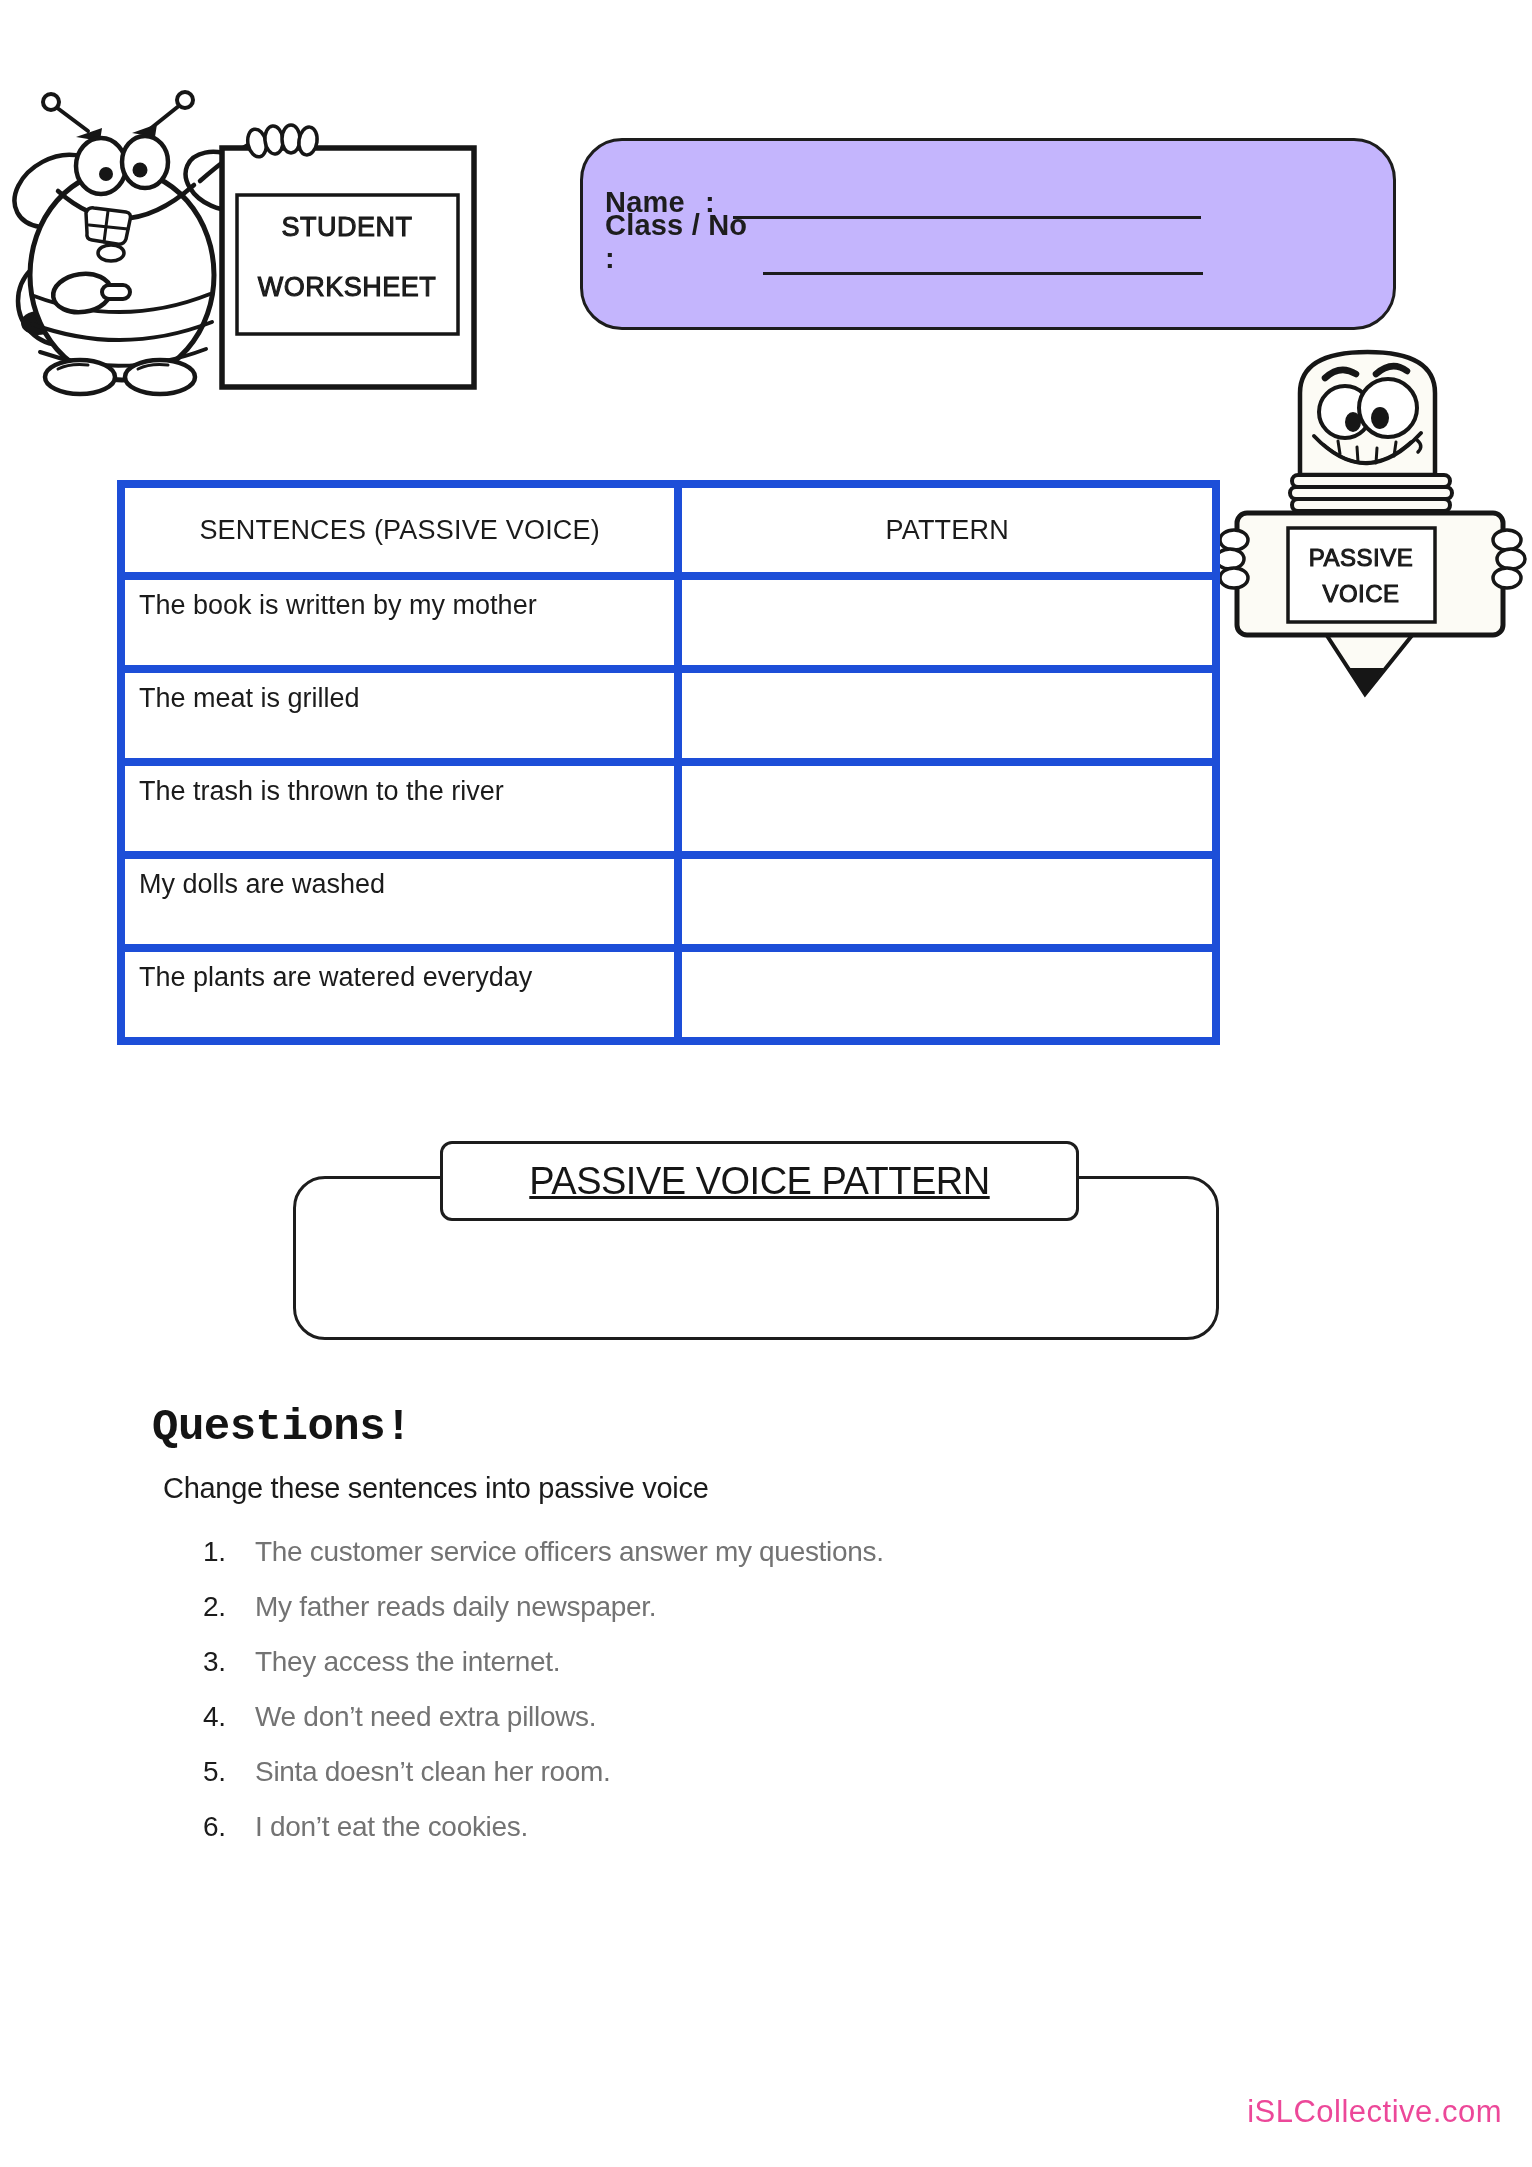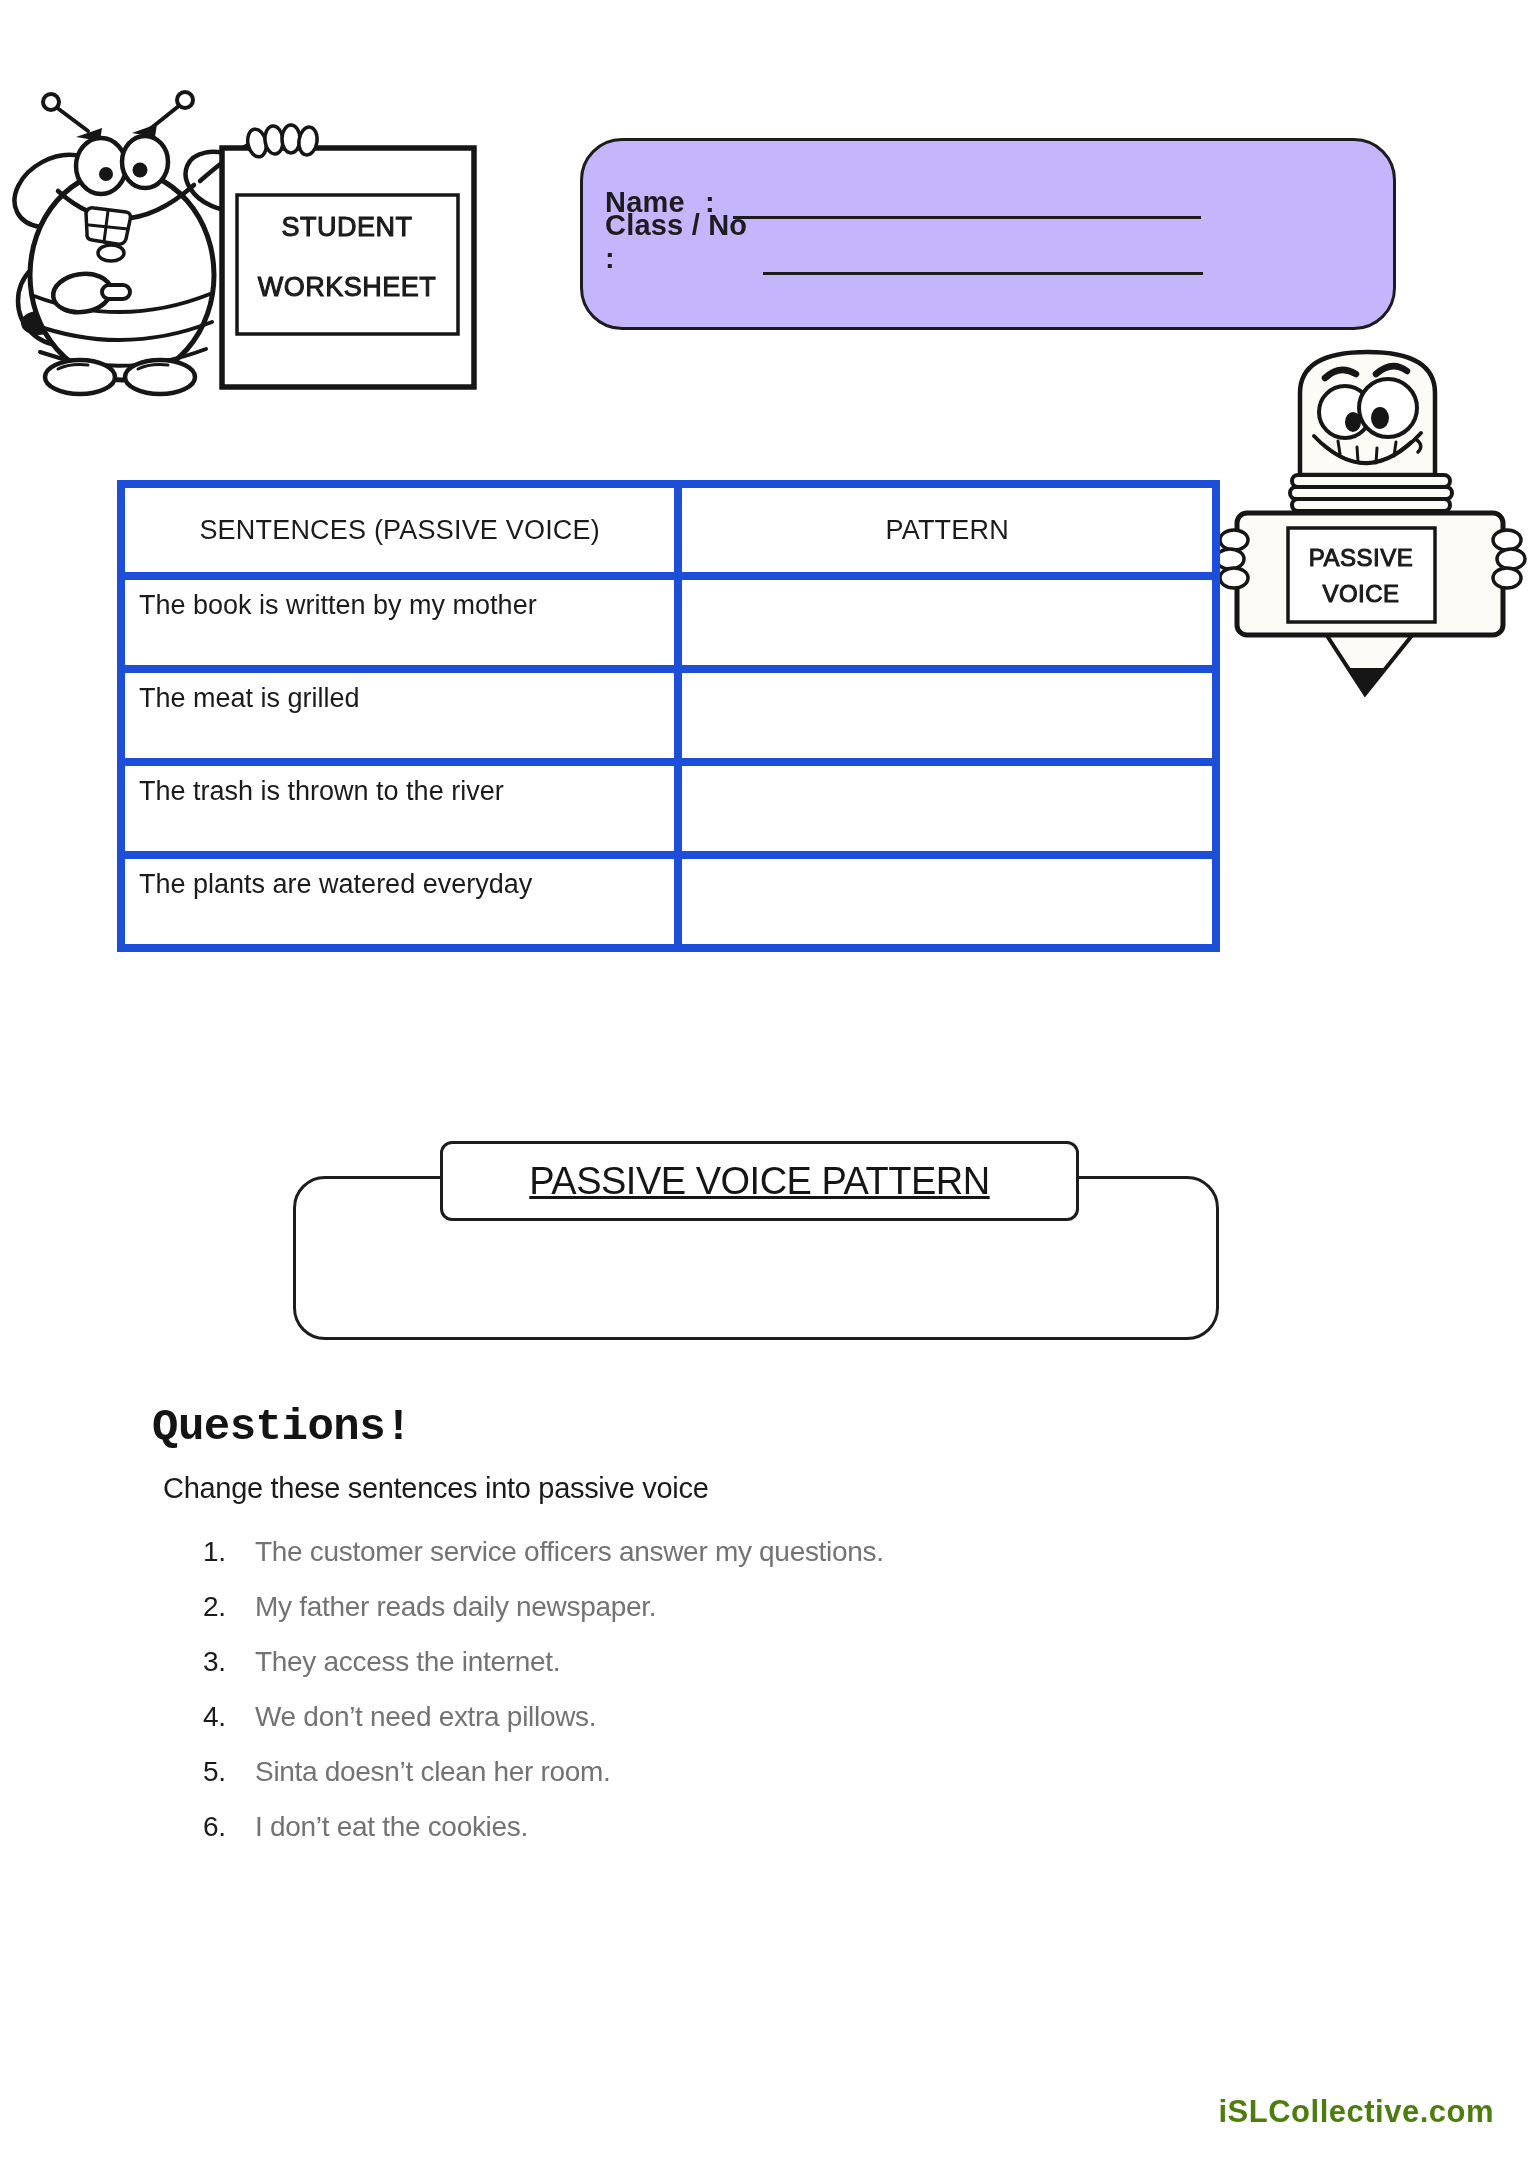--- a/index.html
+++ b/index.html
@@ -51,21 +51,21 @@
 
   
   .q-heading { left:152px; top:1402px; font-size:44px; font-weight:600; letter-spacing:-0.5px; color:#141414;font-family:Liberation Mono, monospace; }
   .q-instruction { left:163px; top:1472px; font-size:29px; letter-spacing:-0.3px; color:#1b1b1b; }
   .q-list { left:203px; top:1524px; width:900px; }
   .q-row { display:flex; height:55px; align-items:center; }
   .q-num { width:52px; font-size:28px; letter-spacing:-0.3px; color:#1b1b1b; }
   .q-text { font-size:28px; letter-spacing:-0.3px; color:#737373; }
 
   
-  .watermark { right:38px; top:2094px; font-size:31px; font-weight:700; color:#4d7c0f; letter-spacing:.5px; }
+  .watermark { right:30px; top:2094px; font-size:31px; font-weight:400; color:#ec4899; letter-spacing:.5px; }
 
   
   .mascot-svg { position:absolute; }
   .mascot-svg * { vector-effect:none; }
   .sign-text { font-family:"Liberation Sans", sans-serif; fill:#1f1f1f; }
 </style>
 </head>
 <body>
 
 <div class="page">
@@ -198,20 +198,24 @@
       </tr>
       <tr>
         <td>The meat is grilled</td>
         <td></td>
       </tr>
       <tr>
         <td>The trash is thrown to the river</td>
         <td></td>
       </tr>
       <tr>
+        <td>My dolls are washed</td>
+        <td></td>
+      </tr>
+      <tr>
         <td>The plants are watered everyday</td>
         <td></td>
       </tr>
     </tbody>
   </table>
 
   <div class="abs pattern-big-box"></div>
   <div class="abs pattern-title-box">
     <span>PASSIVE VOICE PATTERN</span>
   </div>

